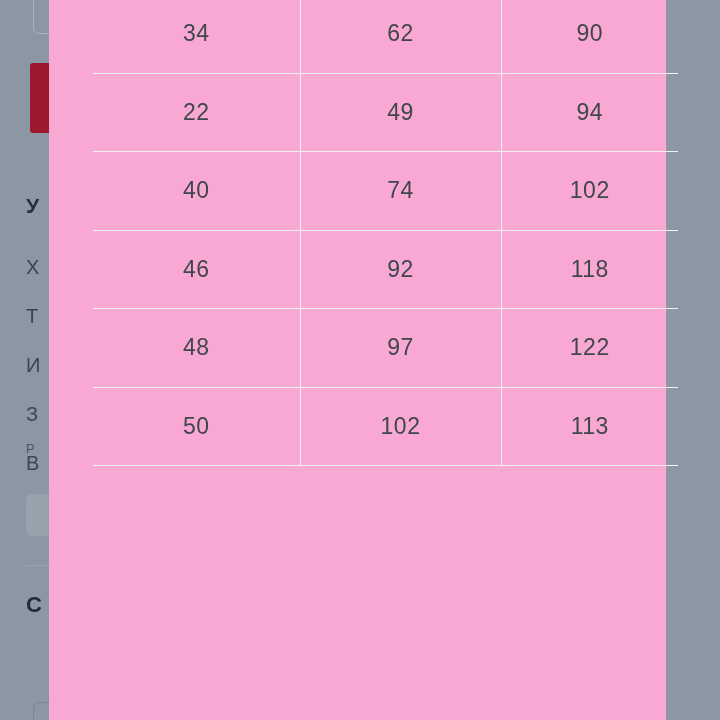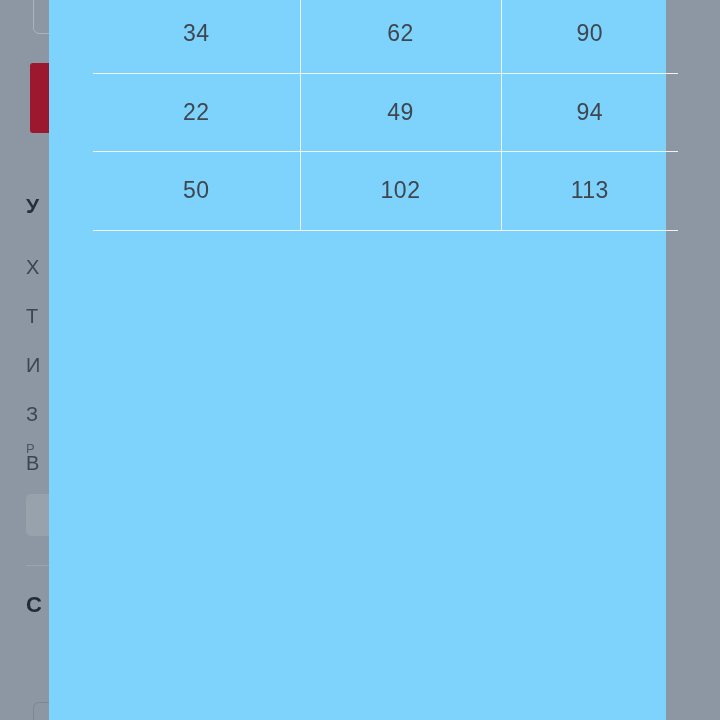--- a/index.html
+++ b/index.html
@@ -131,21 +131,21 @@
     box-sizing: border-box;
   }
 
   
   .content-panel {
     position: absolute;
     left: 49px;
     top: 0;
     width: 617px;
     height: 720px;
-    background: #7dd3fc;
+    background: #f9a8d4;
   }
 
   
   .size-table {
     position: absolute;
     left: 44px;   
     top: -5px;
     width: 585px;
     border-collapse: collapse;
     table-layout: fixed;
@@ -224,20 +224,35 @@
           <td>34</td>
           <td>62</td>
           <td>90</td>
         </tr>
         <tr>
           <td>22</td>
           <td>49</td>
           <td>94</td>
         </tr>
         <tr>
+          <td>40</td>
+          <td>74</td>
+          <td>102</td>
+        </tr>
+        <tr>
+          <td>46</td>
+          <td>92</td>
+          <td>118</td>
+        </tr>
+        <tr>
+          <td>48</td>
+          <td>97</td>
+          <td>122</td>
+        </tr>
+        <tr>
           <td>50</td>
           <td>102</td>
           <td>113</td>
         </tr>
       </tbody>
     </table>
 
   </div>
 
   <div class="right-gutter"></div>

